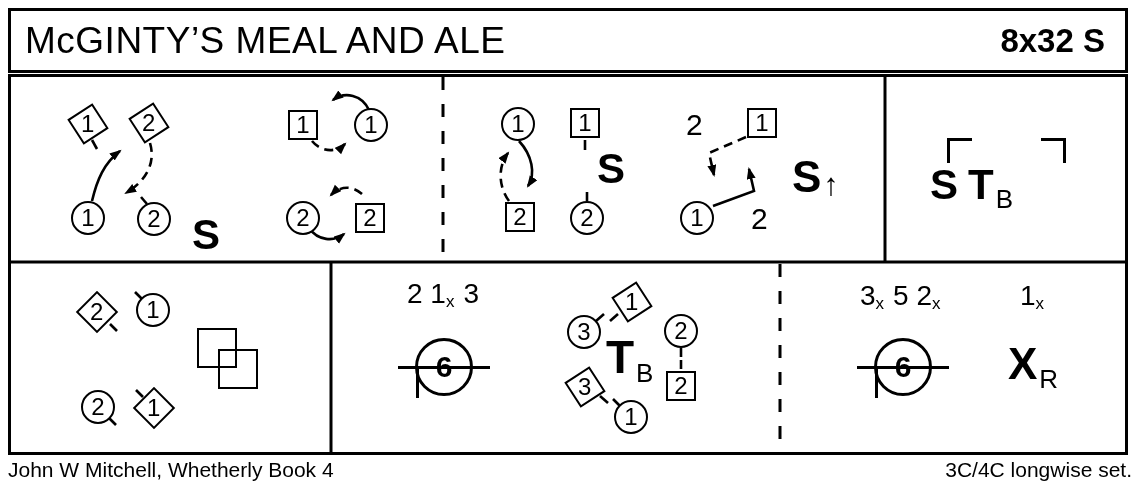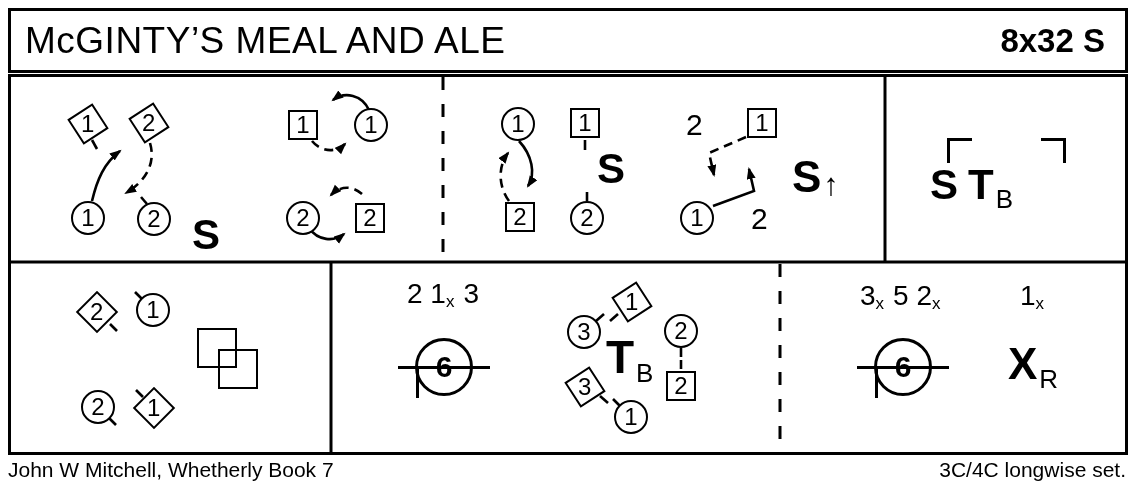--- a/index.html
+++ b/index.html
@@ -225,16 +225,16 @@
 
   <div class="seq" style="left:860px; top:282px;"><span>3</span><span class="xsub">x</span><span class="gap-left">5 2</span><span class="xsub">x</span></div>
   <div class="seq" style="left:1020px; top:282px;text-align:right;"><span>1</span><span class="xsub">x</span></div>
   <div class="c6-ring" style="left:874px; top:338px;">
       <span>6</span>
     </div>
   <div class="c6-hline" style="left:857px; top:366px; width:92px;"></div>
   <div class="c6-vline" style="left:875px; top:367px; height:31px;"></div>
   <div class="figlabel" style="left:1008px; top:342px; font-size:44px;"><span>X</span><span class="sub-b">R</span></div>
 
-  <div class="footer-text" style="left:8px;">John W Mitchell, Whetherly Book 7</div>
-  <div class="footer-text" style="right:7px;">3C/4C longwise set.</div>
+  <div class="footer-text" style="left:8px;">John W Mitchell, Whetherly Book 4</div>
+  <div class="footer-text" style="right:1px;">3C/4C longwise set.</div>
 
 </div>
 
 </body></html>

